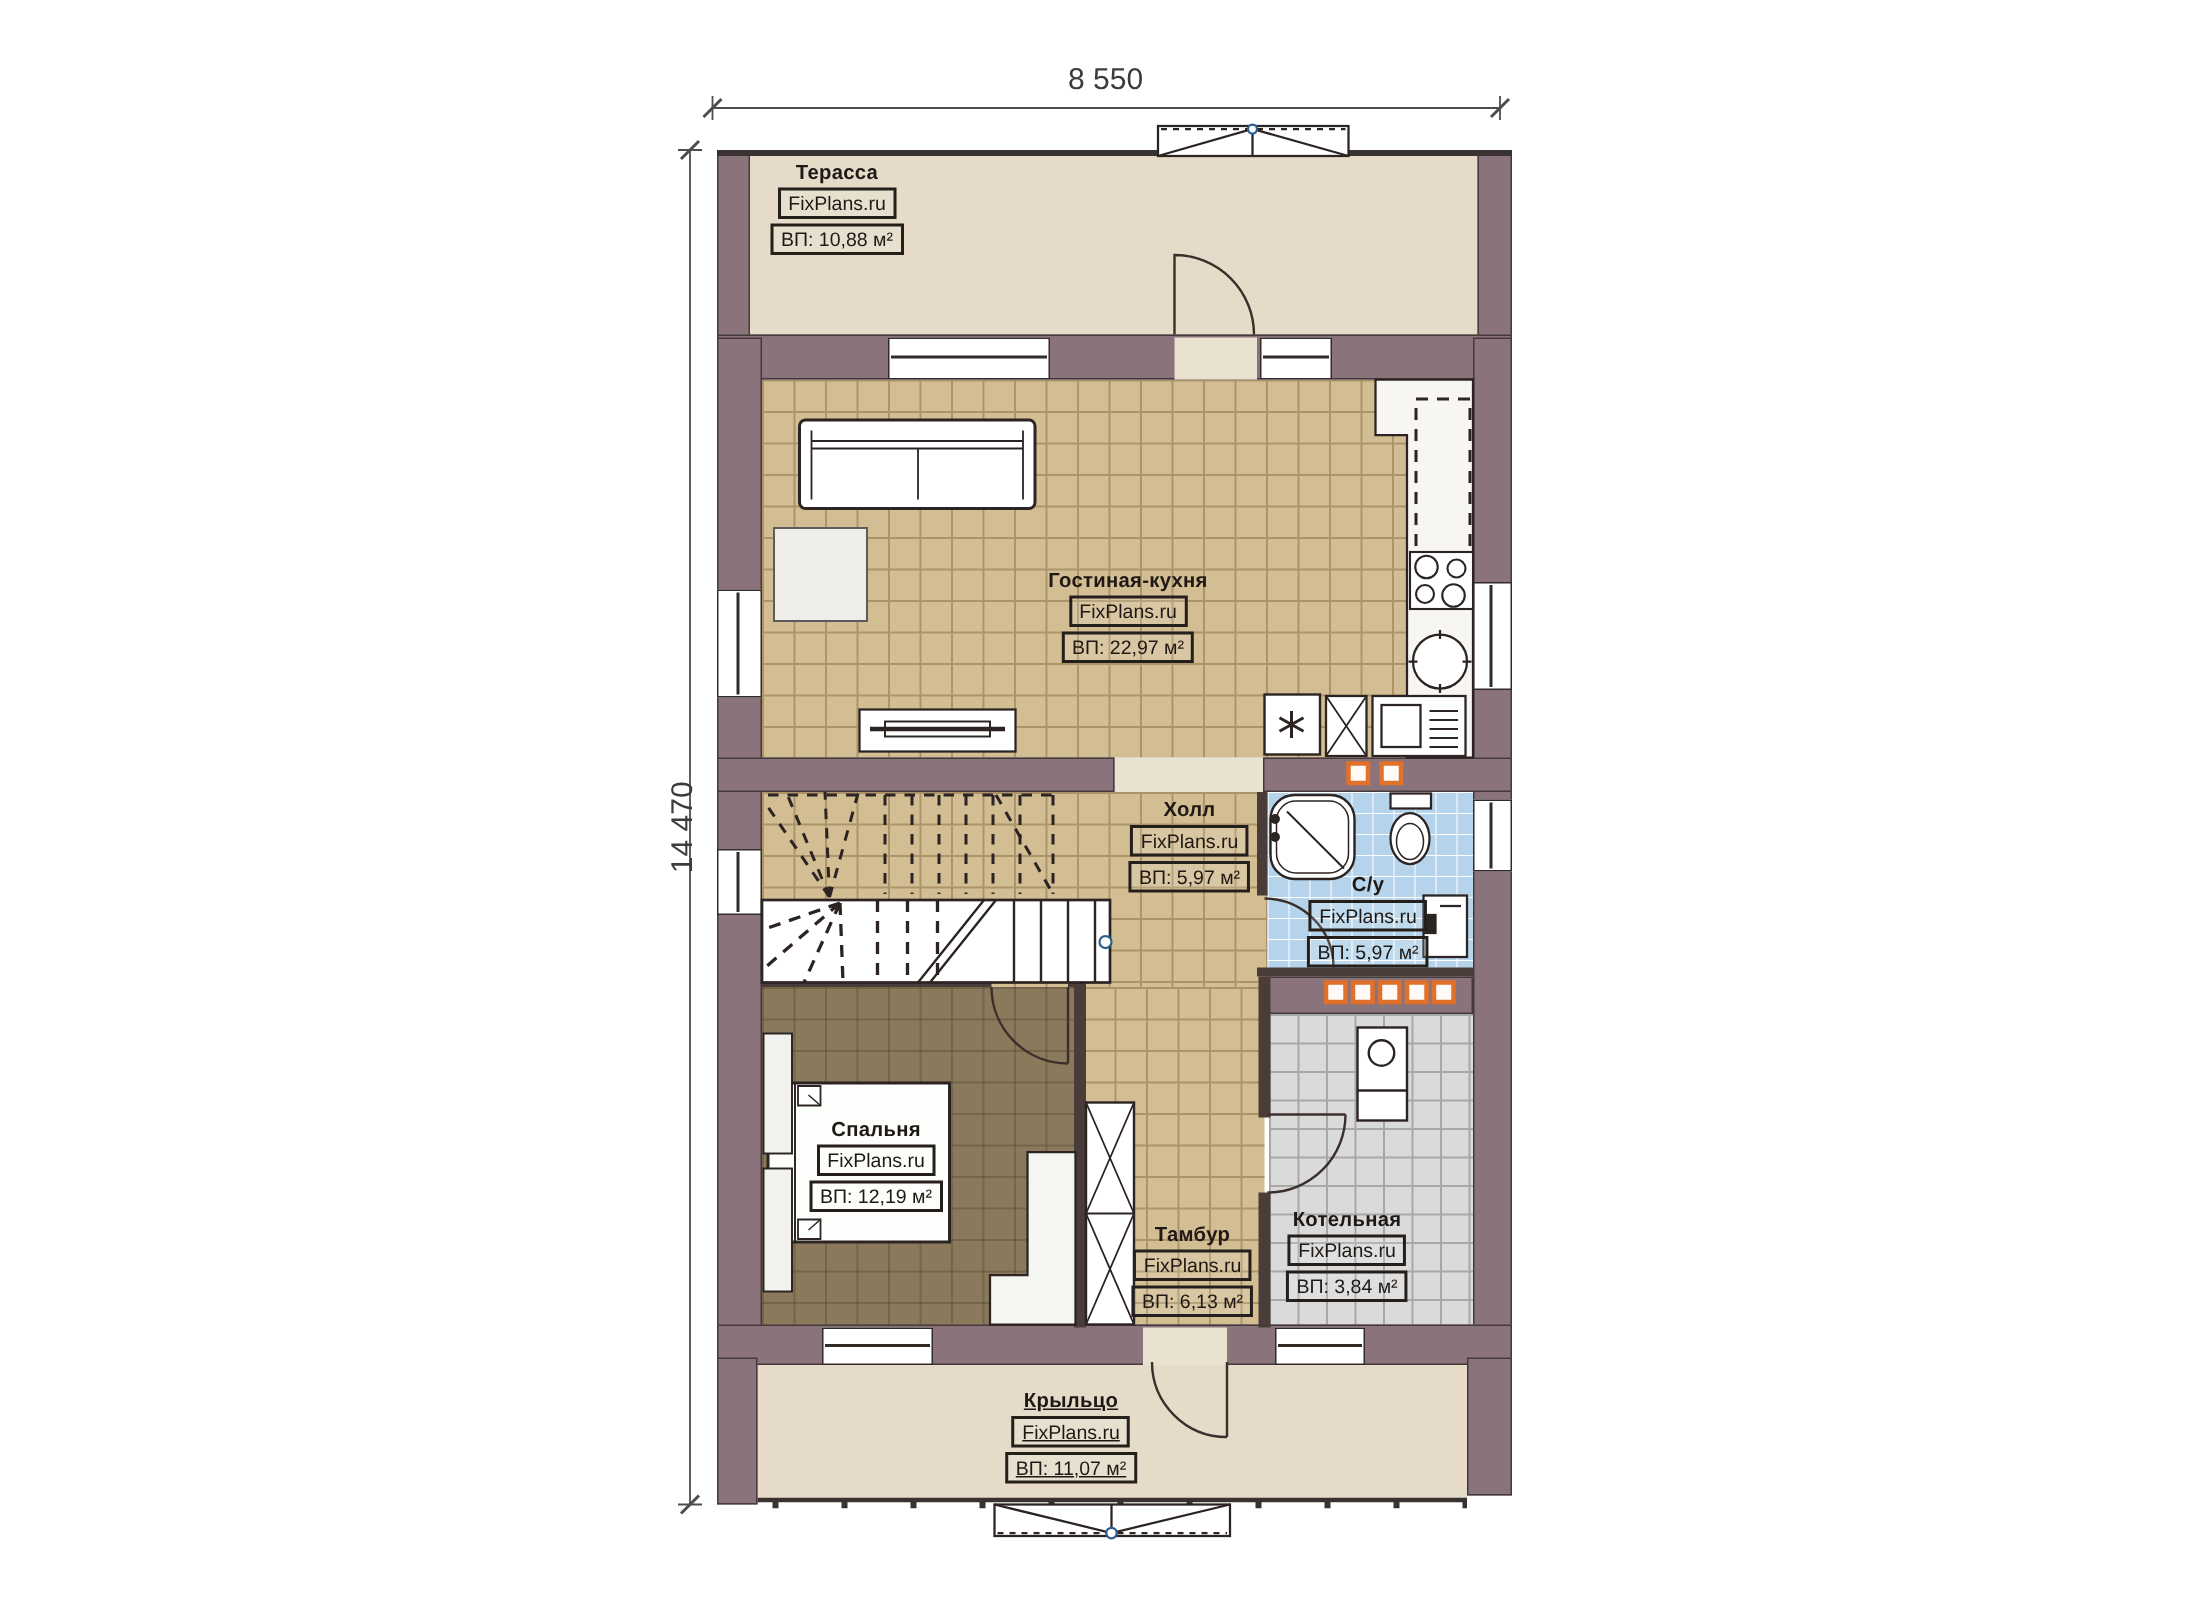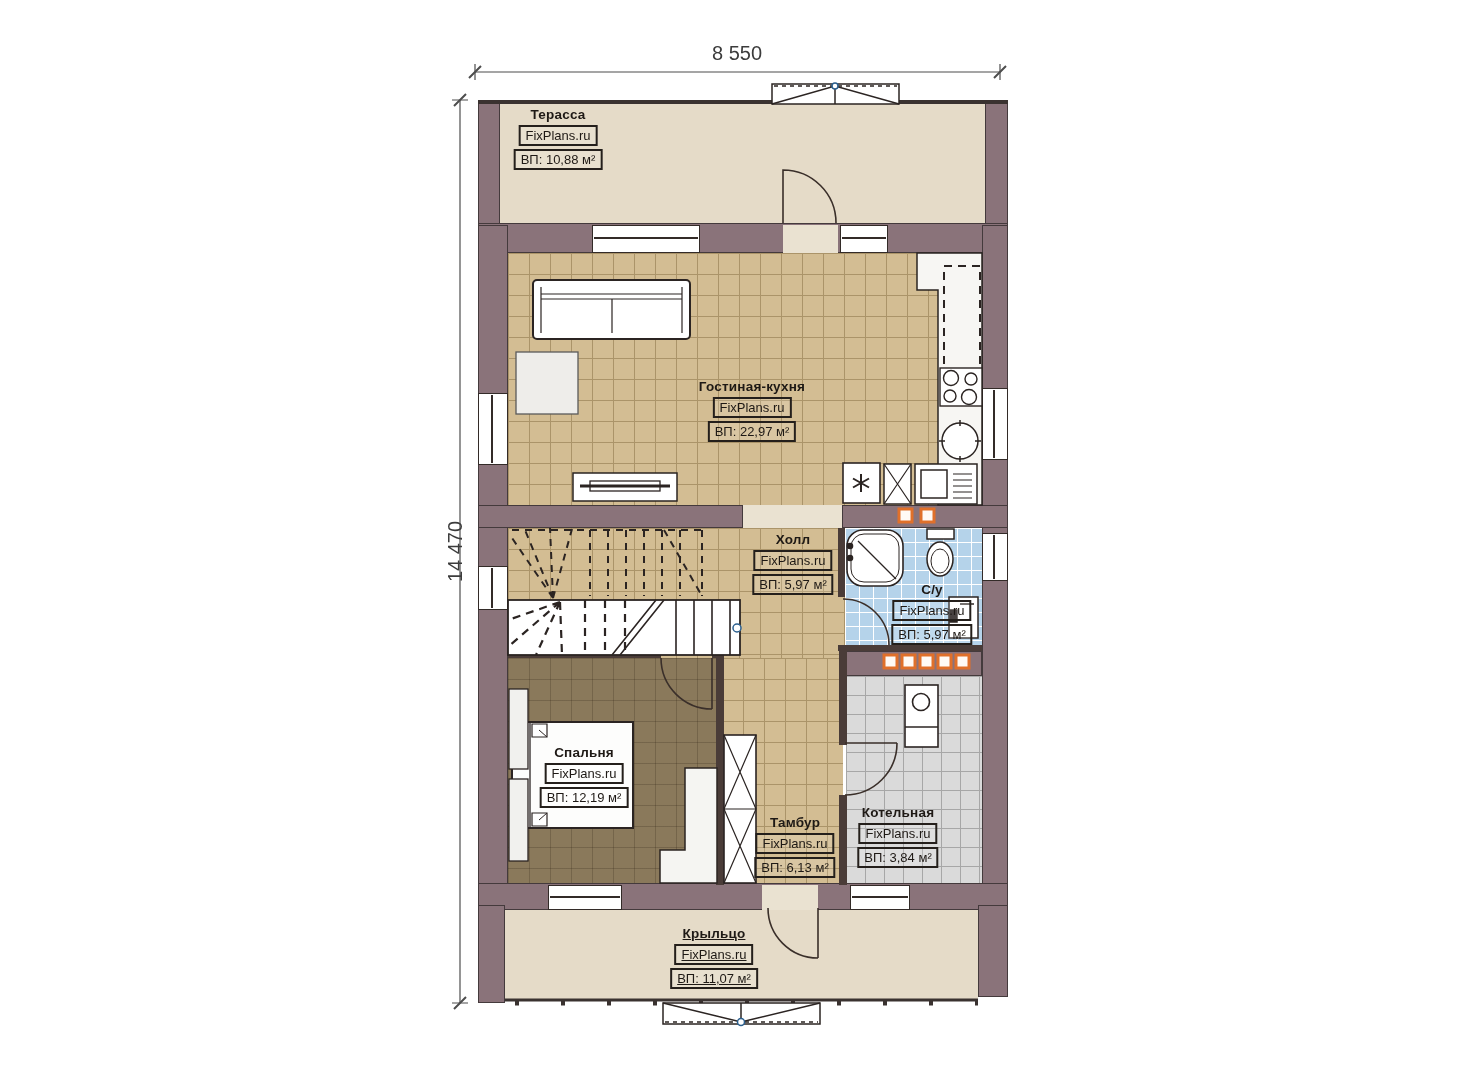--- a/index.html
+++ b/index.html
@@ -237,21 +237,21 @@
   <div class="room-label" style="left:752px;top:338px;margin-top:41px;">
     <div class="room-name">Гостиная-кухня</div>
     <div class="wm">FixPlans.ru</div>
     <div class="wm">ВП: 22,97 м²</div>
   </div>
   <div class="room-label" style="left:793px;top:532px;">
     <div class="room-name">Холл</div>
     <div class="wm">FixPlans.ru</div>
     <div class="wm">ВП: 5,97 м²</div>
   </div>
-  <div class="room-label" style="left:932px;top:582px;">
+  <div class="room-label" style="left:912px;top:582px;">
     <div class="room-name">С/у</div>
     <div class="wm">FixPlans.ru</div>
     <div class="wm">ВП: 5,97 м²</div>
   </div>
   <div class="room-label" style="left:584px;top:745px;">
     <div class="room-name">Спальня</div>
     <div class="wm">FixPlans.ru</div>
     <div class="wm">ВП: 12,19 м²</div>
   </div>
   <div class="room-label" style="left:795px;top:815px;">

